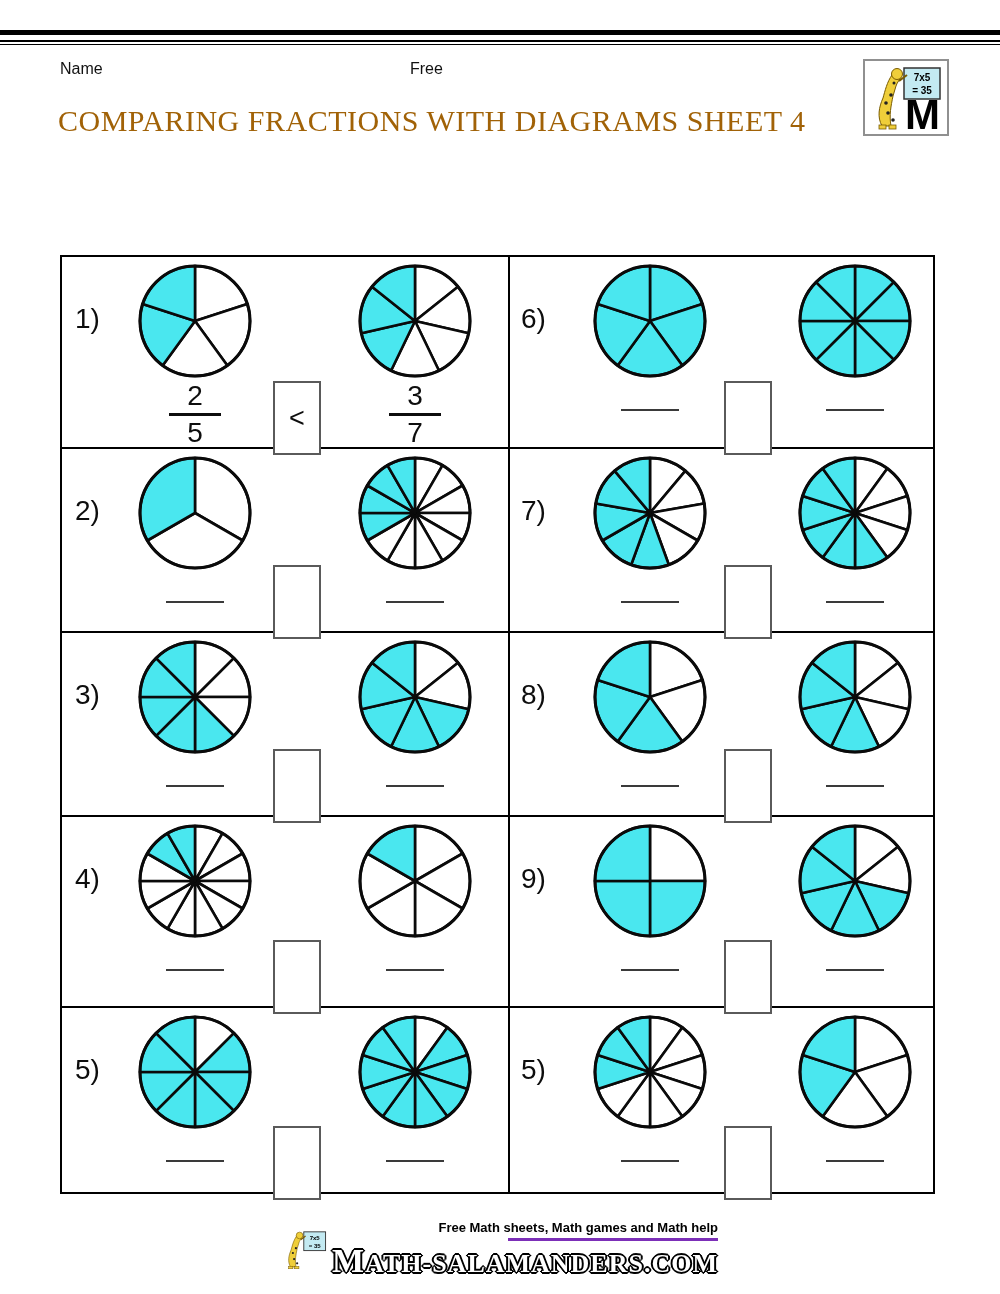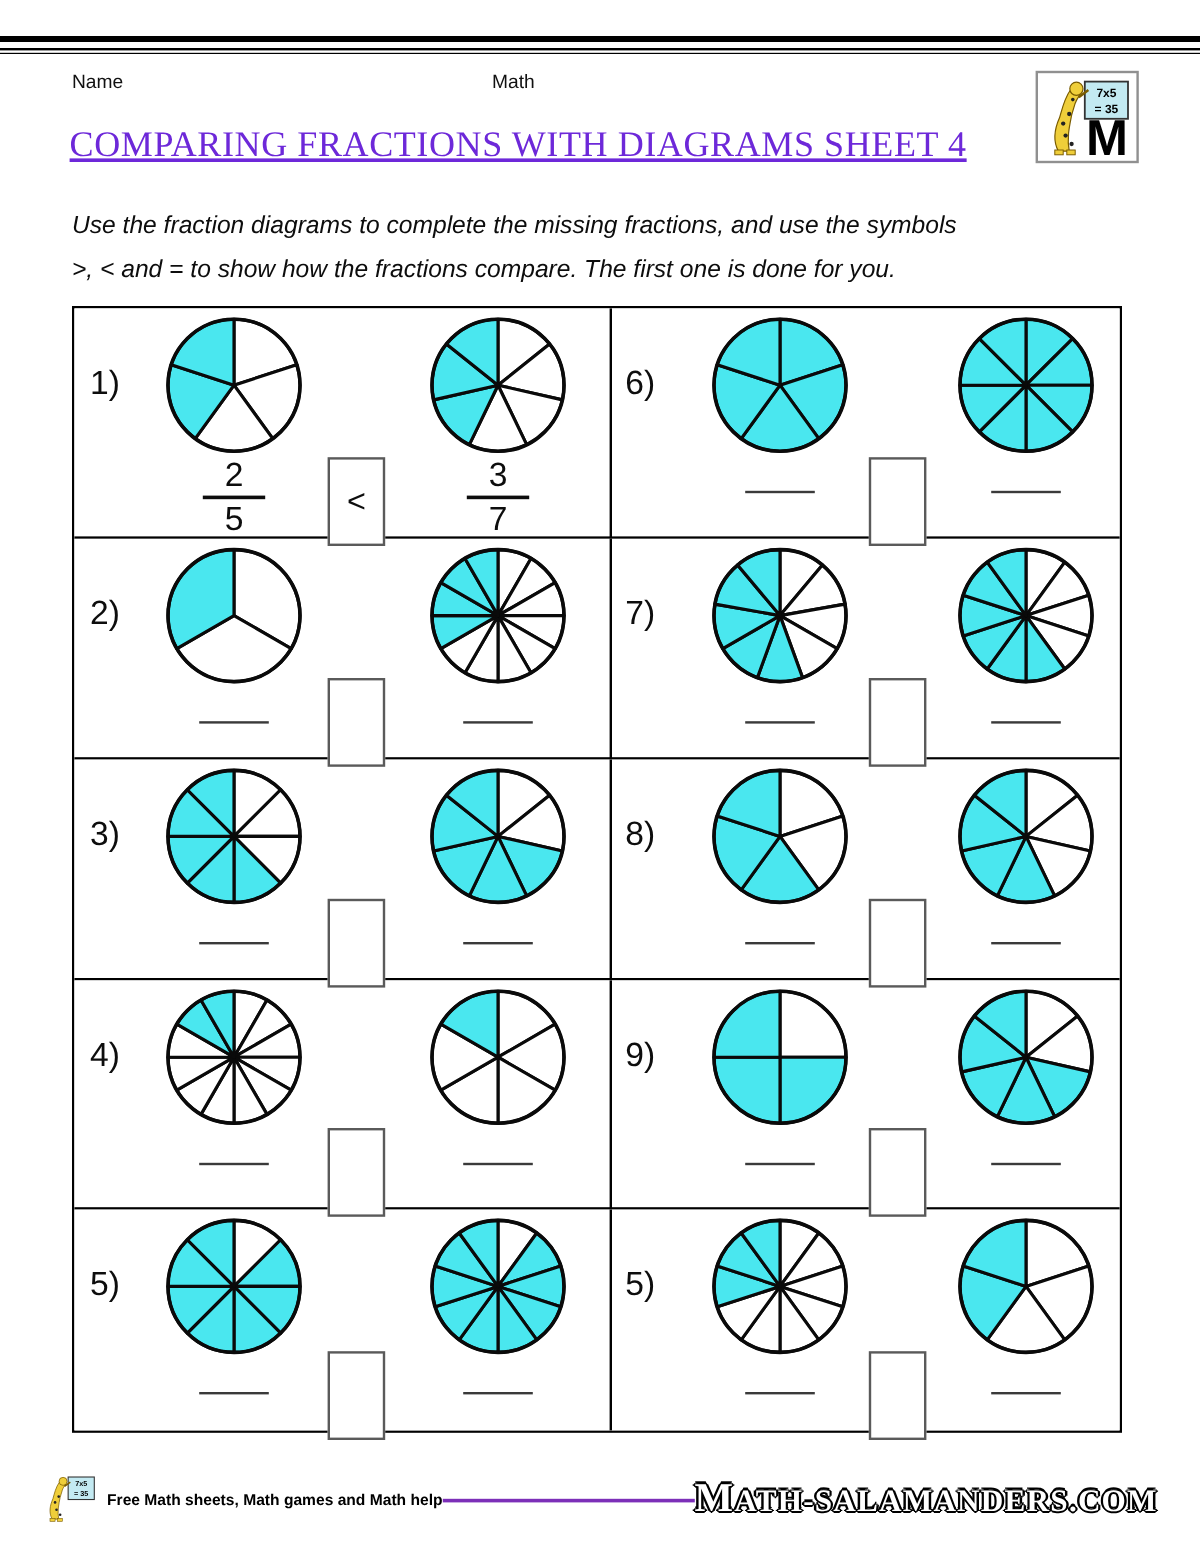--- a/index.html
+++ b/index.html
@@ -17,21 +17,21 @@
 
   .logo-box {
     position:absolute; left:863px; top:59px; width:82px; height:73px;
     border:2px solid #909090; background:#fff;
     display:flex; align-items:center; justify-content:center;
   }
 
   .title {
     position:absolute; left:58px; top:104px; margin:0;
     font-family:"Liberation Serif", serif; font-weight:normal;
-    font-size:30px; letter-spacing:0.5px; color:#6d28d9; white-space:nowrap;text-decoration:underline;
+    font-size:30px; letter-spacing:0.5px; color:#a16207; white-space:nowrap;
   }
 
   .instructions {
     position:absolute; left:60px; top:169px; width:900px;
     font-style:italic; font-size:20.5px; line-height:37px; color:#0d0d0d;
   }
 
   
   .grid {
     position:absolute; left:60px; top:255px;
@@ -66,21 +66,21 @@
     font-size:27px; color:#0d0d0d;
   }
   .cl .cmp-box { left:211px; }
   .cr .cmp-box { left:214px; }
 
   
   .footer {
     position:absolute; left:0; top:1220px; width:1000px;
     display:flex; justify-content:center; align-items:center; gap:4px;
   }
-  .footer-text { display:flex; flex-direction:row; align-items:center; }
+  .footer-text { display:flex; flex-direction:column; align-items:flex-end; }
   .tagline { font-size:13px; font-weight:bold; color:#000; padding-left:4px; }
   .purple-rule { width:210px; height:3px; background:#7C2FB8; margin:3px 0 1px 0; }
   .site-name {
     font-size:26px; font-weight:bold; letter-spacing:1px; color:#fff;
     text-shadow:-2px 0 #000, 2px 0 #000, 0 -2px #000, 0 2px #000,
                 -1px -1px #000, 1px 1px #000, -1px 1px #000, 1px -1px #000;
     font-family:Liberation Serif, serif;
   }
   .site-name::first-letter { font-size:34px; }
   .board-text { font-family:"Liberation Sans", sans-serif; font-weight:bold; }
@@ -88,21 +88,21 @@
 </head>
 <body>
 
 <div class="page">
 
   <div class="rule rule-thick"></div>
   <div class="rule rule-thin1"></div>
   <div class="rule rule-thin2"></div>
 
   <div class="name-label">Name</div>
-  <div class="date-label">Math</div>
+  <div class="date-label">Free</div>
 
   <div class="logo-box">
     <svg width="76" height="66" viewBox="0 0 76 66">
       <rect x="36" y="3" width="36" height="31" fill="#C3EAF2" stroke="#333" stroke-width="1.5"></rect>
       <text class="board-text" x="54" y="16" font-size="10" text-anchor="middle" fill="#000">7x5</text>
       <text class="board-text" x="54" y="29" font-size="10" text-anchor="middle" fill="#000">= 35</text>
       <text x="37" y="64" font-size="42" font-weight="bold" fill="#000" font-family="Liberation Sans, sans-serif">M</text>
       <path d="M14,61 C9,52 11,42 15,33 C17,26 19,17 24,10 C26,6 31,4 33,8 C35,12 30,15 28,21 L25,31 C23,41 21,50 23,61 Z" fill="#EFCE3A" stroke="#7a5c00" stroke-width="1"></path>
       <circle cx="29" cy="9" r="5.5" fill="#EFCE3A" stroke="#7a5c00" stroke-width="1"></circle>
       <line x1="31" y1="16" x2="39" y2="10" stroke="#7a5c00" stroke-width="2"></line>
@@ -111,24 +111,20 @@
       <circle cx="20" cy="48" r="1.8" fill="#222"></circle>
       <circle cx="25" cy="55" r="1.8" fill="#222"></circle>
       <circle cx="26" cy="18" r="1.5" fill="#222"></circle>
       <rect x="11" y="60" width="7" height="4" fill="#EFCE3A" stroke="#7a5c00" stroke-width="0.8"></rect>
       <rect x="21" y="60" width="7" height="4" fill="#EFCE3A" stroke="#7a5c00" stroke-width="0.8"></rect>
     </svg>
   </div>
 
   <h1 class="title">COMPARING FRACTIONS WITH DIAGRAMS SHEET 4</h1>
 
-  <div class="instructions">
-    <div>Use the fraction diagrams to complete the missing fractions, and use the symbols</div>
-    <div>&gt;, &lt; and = to show how the fractions compare. The first one is done for you.</div>
-  </div>
 
   <div class="grid" id="problems-grid">
       <div class="cell cl b-r b-b">
     <div class="pnum">1)</div>
     <svg class="pie pie-a" viewBox="0 0 116 116">
           <path d="M58,58 L58,3 A55,55 0 0 1 110.30810839623345,41.00406530937789 Z" fill="#ffffff" stroke="#0a0a0a" stroke-width="2.6" stroke-linejoin="round"></path>
           <path d="M58,58 L110.30810839623345,41.00406530937789 A55,55 0 0 1 90.32818887608602,102.49593469062211 Z" fill="#ffffff" stroke="#0a0a0a" stroke-width="2.6" stroke-linejoin="round"></path>
           <path d="M58,58 L90.32818887608602,102.49593469062211 A55,55 0 0 1 25.671811123913983,102.49593469062211 Z" fill="#ffffff" stroke="#0a0a0a" stroke-width="2.6" stroke-linejoin="round"></path>
           <path d="M58,58 L25.671811123913983,102.49593469062211 A55,55 0 0 1 5.691891603766557,41.00406530937788 Z" fill="#4AE7EF" stroke="#0a0a0a" stroke-width="2.6" stroke-linejoin="round"></path>
           <path d="M58,58 L5.691891603766557,41.00406530937788 A55,55 0 0 1 57.99999999999999,3 Z" fill="#4AE7EF" stroke="#0a0a0a" stroke-width="2.6" stroke-linejoin="round"></path>

